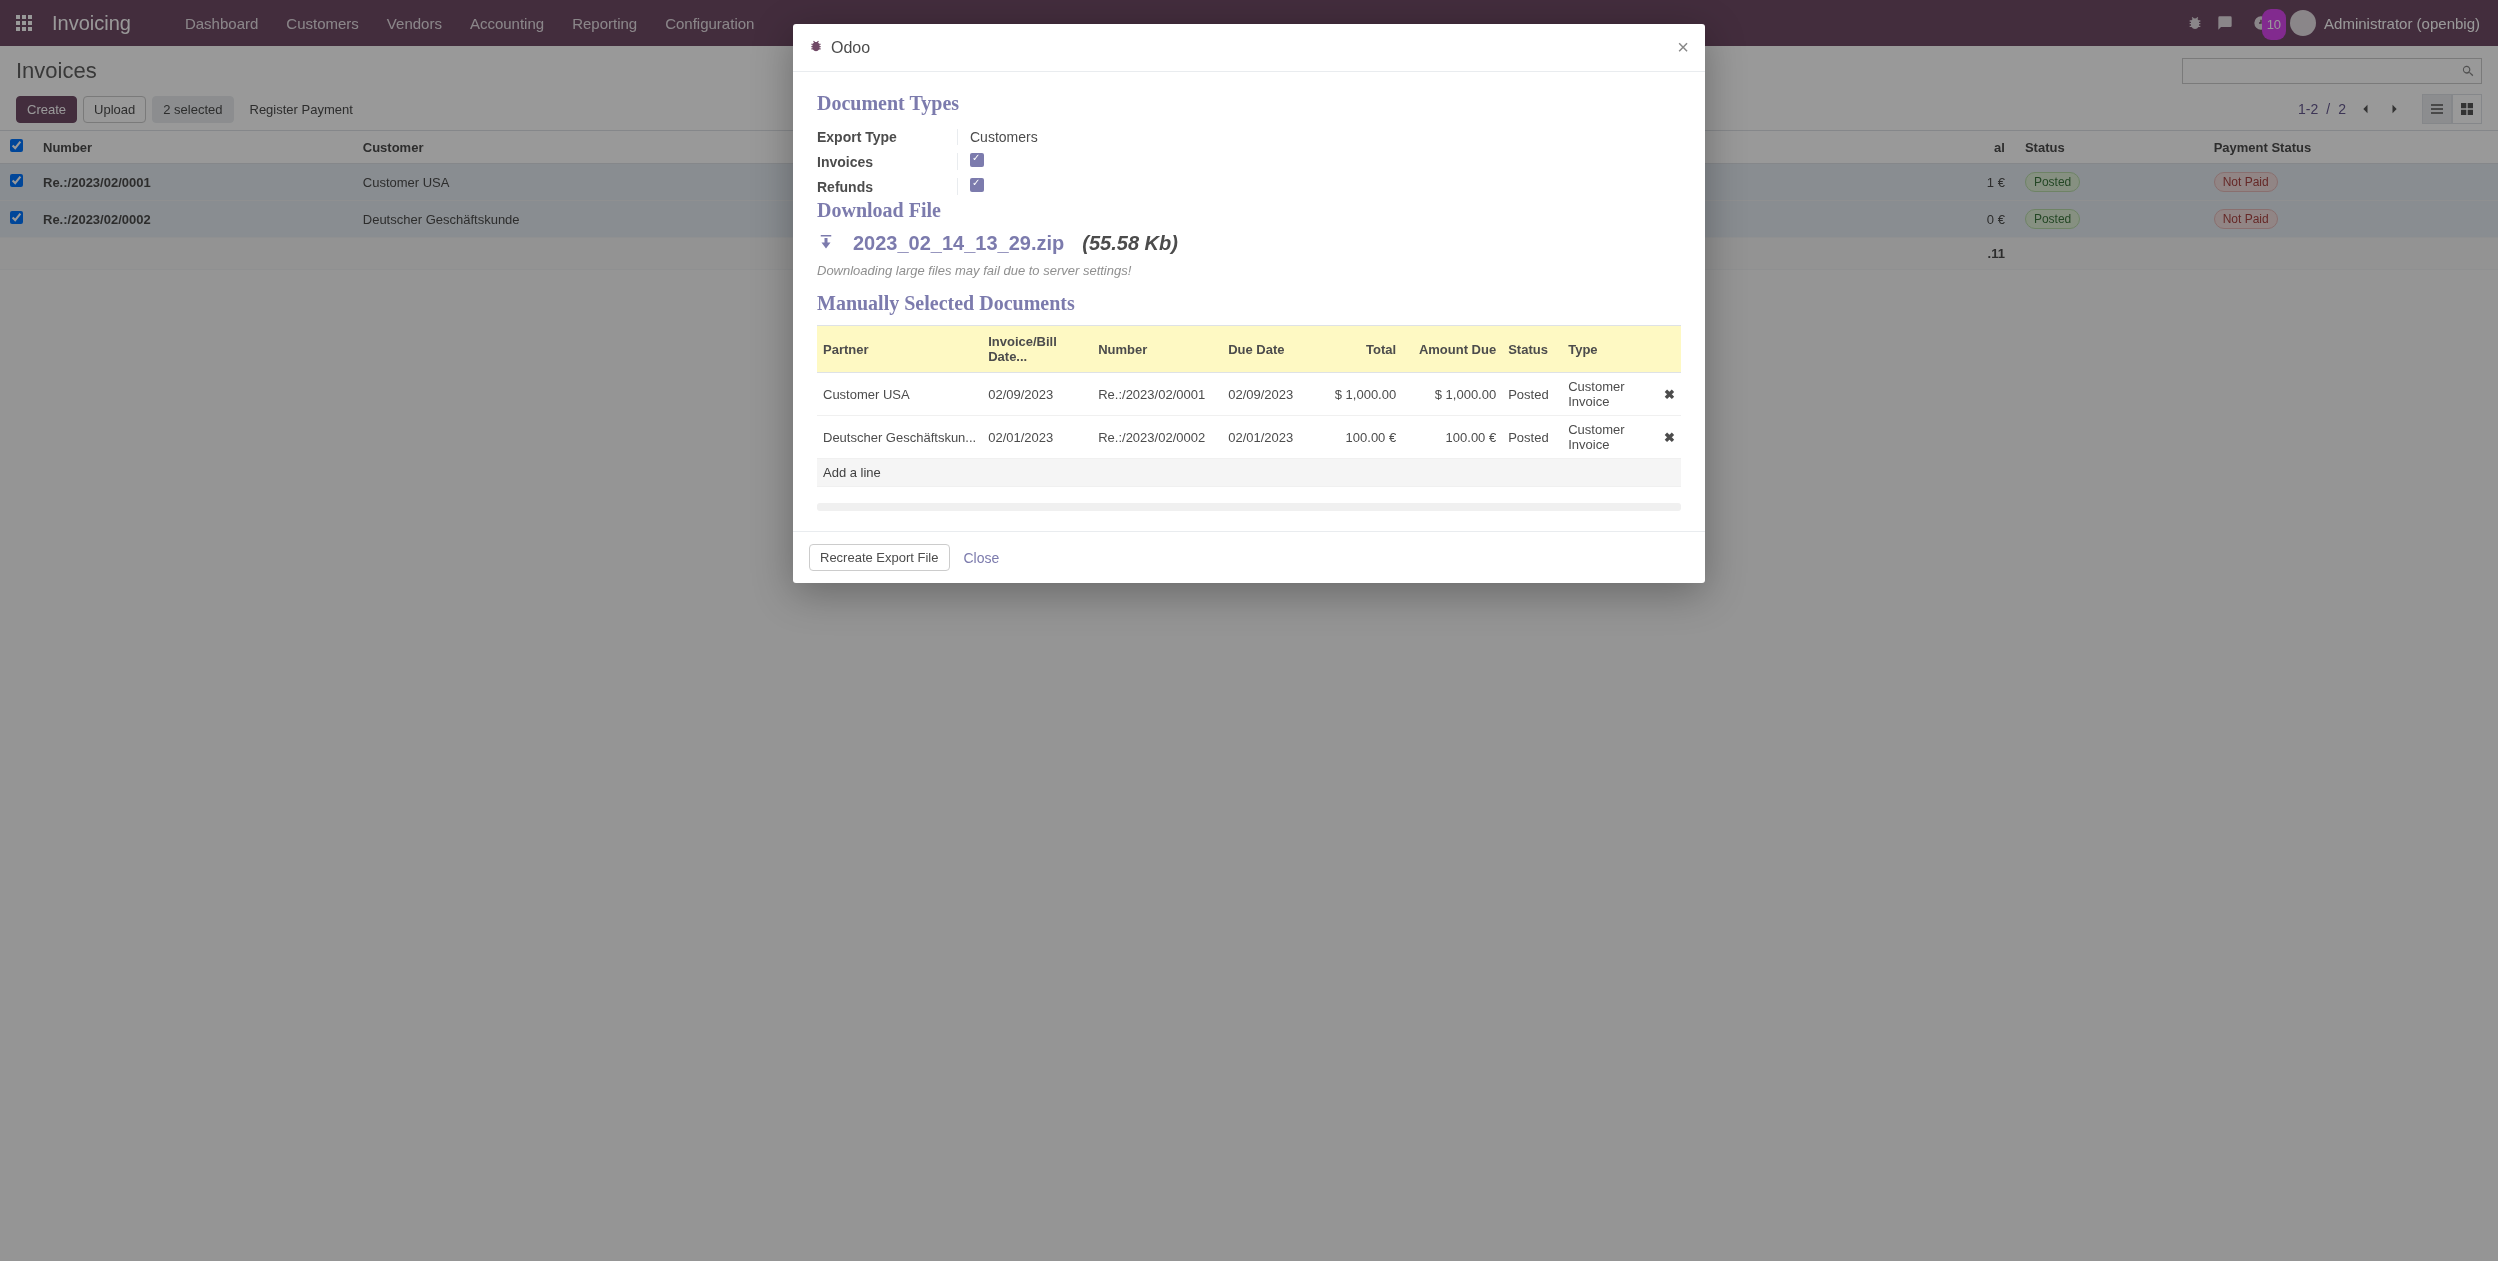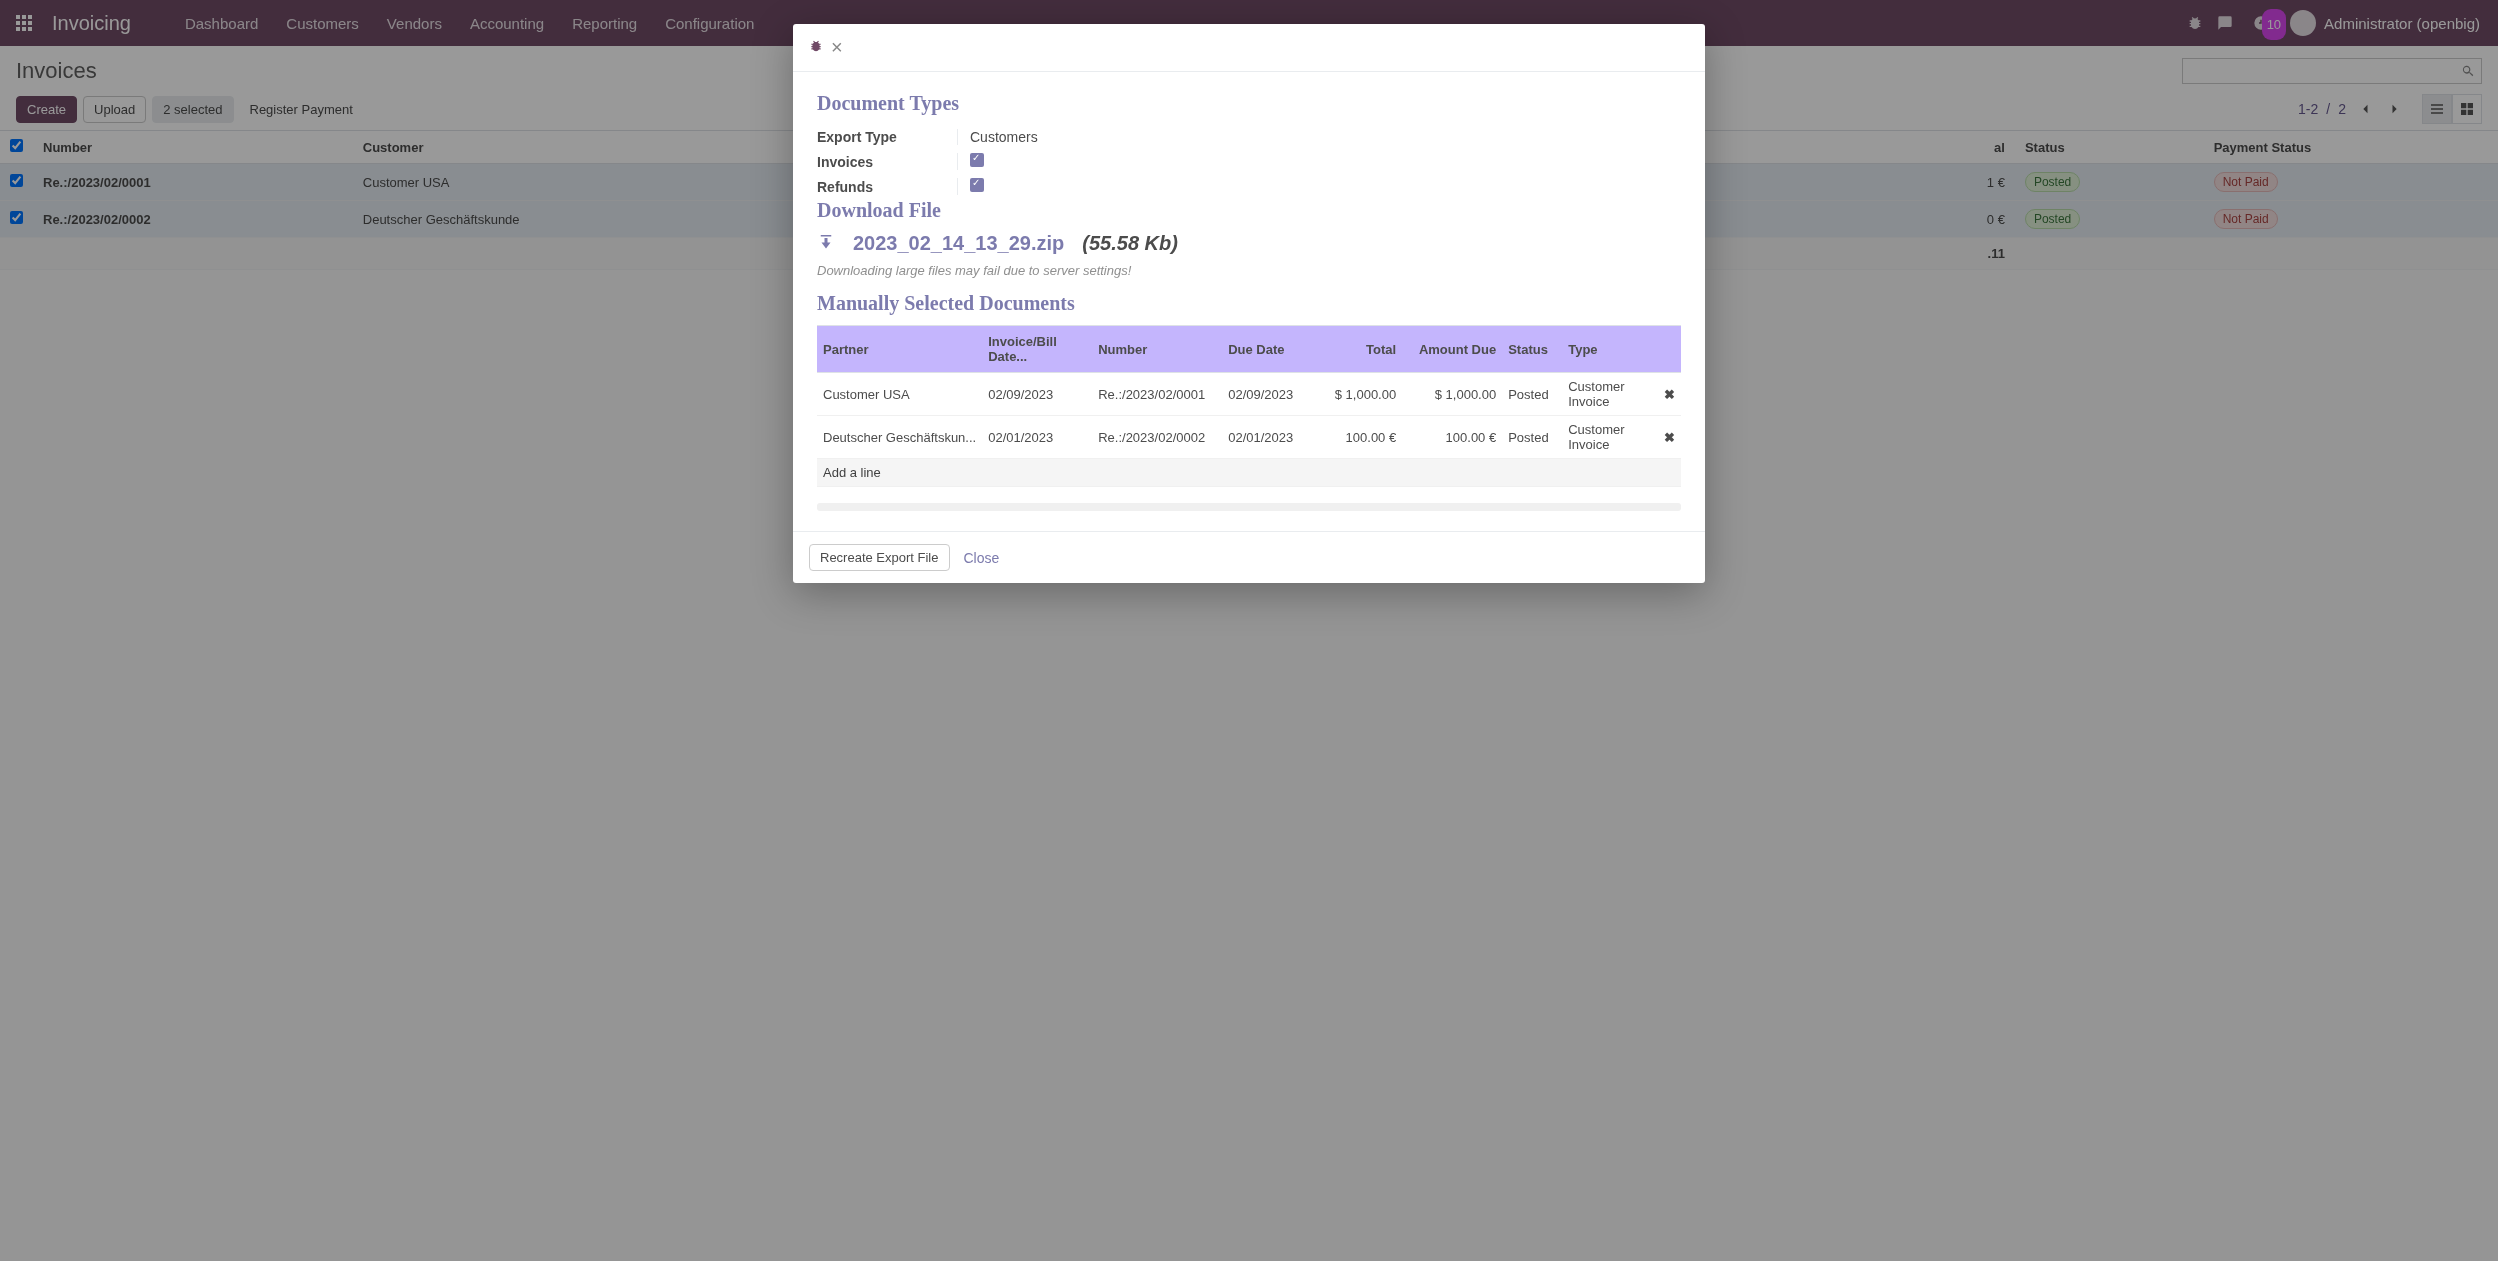--- a/index.html
+++ b/index.html
@@ -76,21 +76,21 @@
   .chkbox::after { content:'✓'; color:#fff; font-size:10px; position:absolute; top:-1px; left:2px;}
 
   .dl-line { font-size: 20px; font-weight:600; display:flex; align-items:center; gap:18px; flex-wrap:wrap;text-align:center;}
   .dl-link { color:#7c7bad; cursor:pointer; }
   .dl-icon { color:#7c7bad; }
   .dl-size { font-style: italic; font-weight:600; color:#4c4c4c;}
   .dl-note { color:#8f8f8f; font-style: italic; margin-top: 8px; font-size: 13px;}
 
   
   table.docs { width:100%; border-collapse:collapse; font-size:13px; margin-top: 6px; }
-  table.docs th { text-align:left; padding: 8px 6px; background:#c4b5fd; border-top:1px solid #dee2e6; border-bottom:1px solid #dee2e6; font-weight:600;}
+  table.docs th { text-align:left; padding: 8px 6px; background:#fef9c3; border-top:1px solid #dee2e6; border-bottom:1px solid #dee2e6; font-weight:600;}
   table.docs th.num, table.docs td.num { text-align:right;}
   table.docs td { padding: 6px 6px; border-bottom: 1px solid #f0f0f0;}
   .row-del { cursor:pointer; font-weight:700; color:#4c4c4c; text-align:center; width:22px;}
   .add-line td { background:#f5f5f5; color:#404040; cursor:pointer;}
   .scroll-placeholder { height:8px; background:#f0f0f0; margin-top:16px; border-radius:3px;}
 
   .link { color:#7c7bad; cursor:pointer;}
   .truncate { white-space: nowrap; overflow: hidden; text-overflow: ellipsis; }
 </style>
 </head>
@@ -231,20 +231,21 @@
 </div>
 
 <div class="scrim">
   <div class="modal">
     <div class="modal-header">
       <span class="bug">
         <svg width="14" height="14" viewBox="0 0 24 24" fill="#714b67">
             <path d="M20 8h-2.81a5.985 5.985 0 00-1.82-1.96l1.63-1.63-1.41-1.41-2.17 2.17a6.066 6.066 0 00-2.84 0L8.41 3l-1.41 1.41 1.62 1.63A5.985 5.985 0 006.81 8H4v2h2.09c-.05.33-.09.66-.09 1v1H4v2h2v1c0 .34.04.67.09 1H4v2h2.81a6 6 0 0010.38 0H20v-2h-2.09c.05-.33.09-.66.09-1v-1h2v-2h-2v-1c0-.34-.04-.67-.09-1H20V8z"></path>
           </svg>
       </span>
+      <div class="modal-title">Odoo</div>
       <div class="modal-close">×</div>
     </div>
 
     <div class="modal-body">
 
       <div class="section-title">Document Types</div>
       <div class="field-row">
         <div class="field-label">Export Type</div>
         <div class="field-value">Customers</div>
       </div>

